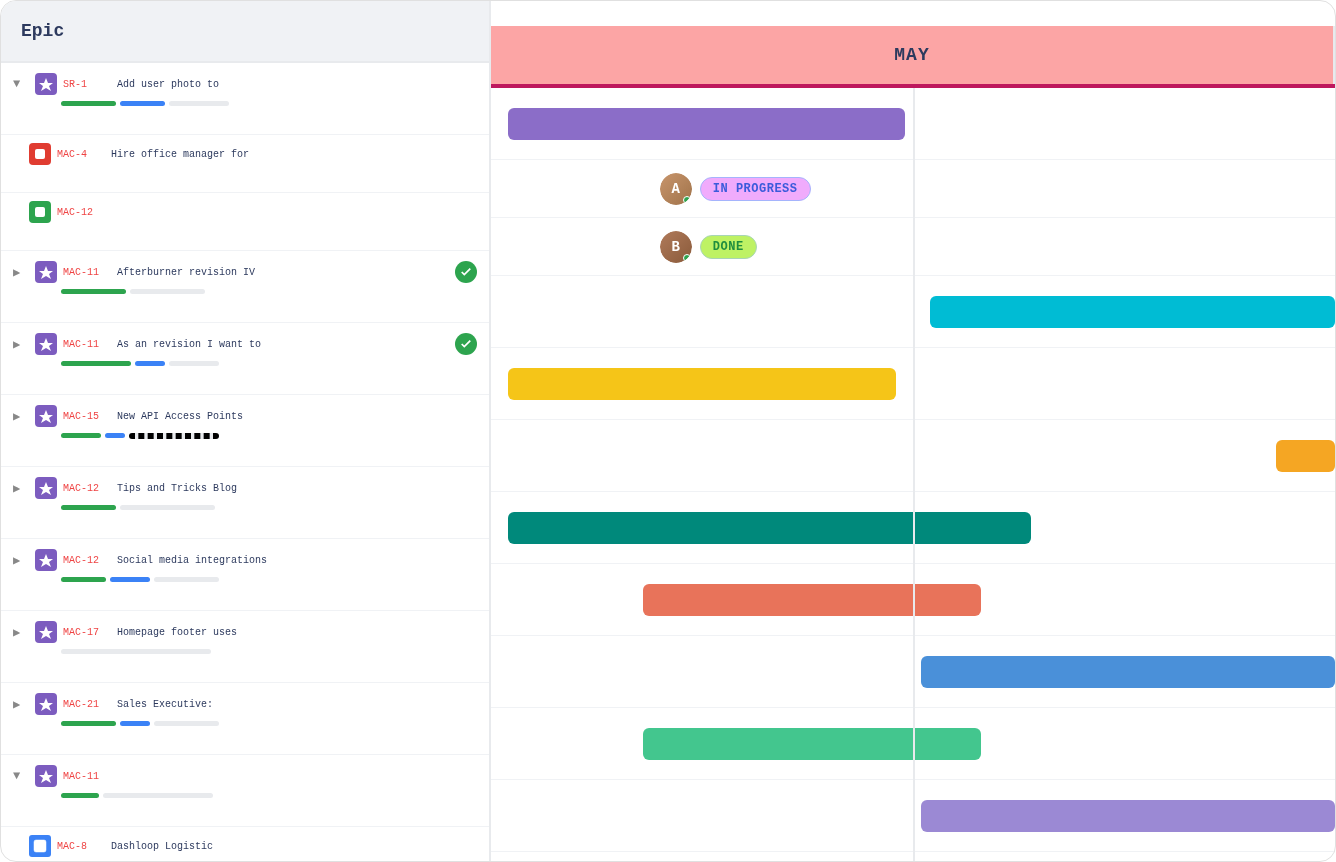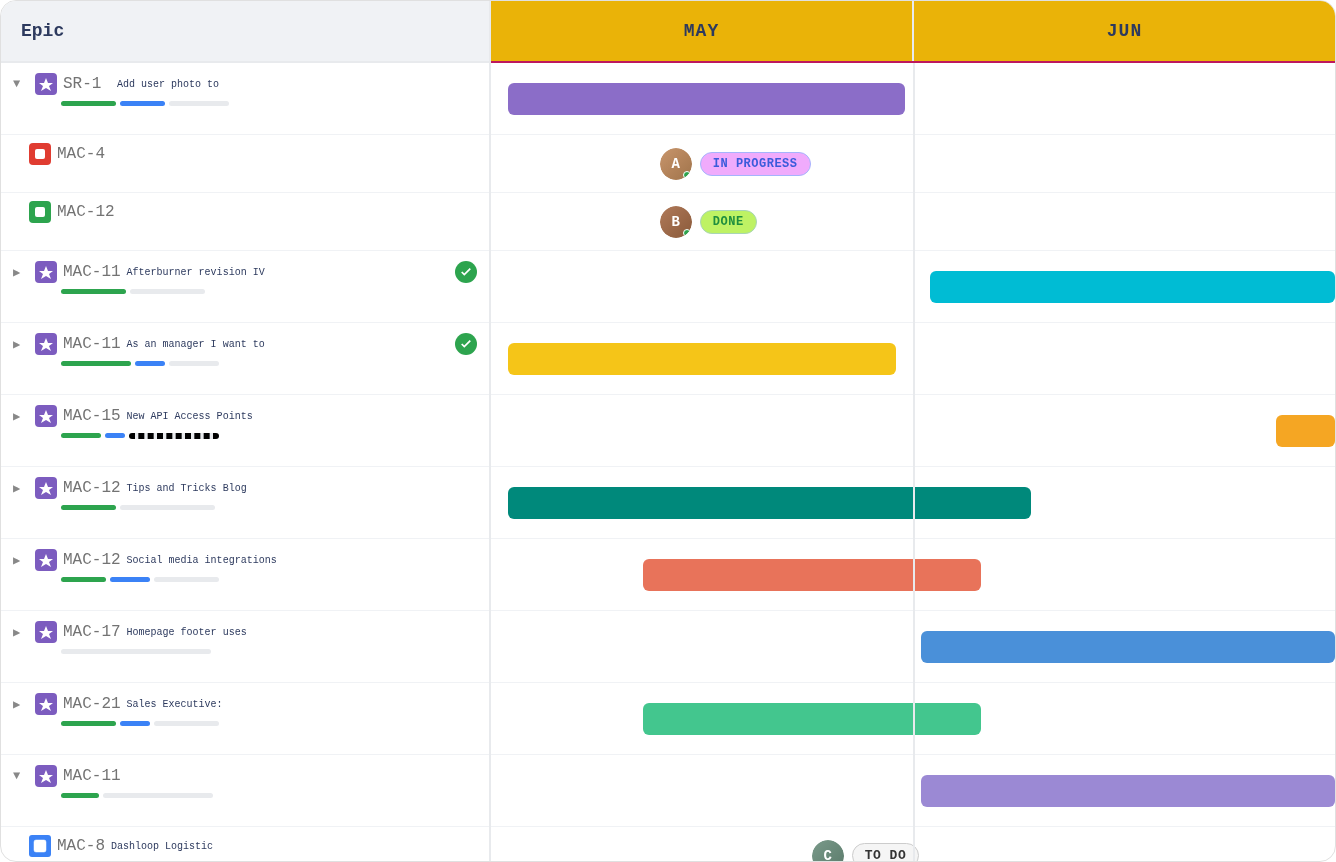--- a/index.html
+++ b/index.html
@@ -78,22 +78,22 @@
     }
 
     .icon-badge.purple { background: #7c5cbf; }
     .icon-badge.red { background: #e03c31; }
     .icon-badge.green { background: #2da44e; }
     .icon-badge.blue-check { background: #3b82f6; border-radius: 3px; }
 
     .icon-badge svg { width: 14px; height: 14px; }
 
     .epic-id {
-      font-size: 16px;
-      color: #737373;
+      font-size: 10px;
+      color: #ef4444;
       font-weight: 500;
       flex-shrink: 0;
       min-width: 48px;
     }
 
     .epic-title {
       font-size: 10px;
       color: #2d3a5e;
       font-weight: 500;
       flex: 1;
@@ -140,23 +140,24 @@
     
     .gantt-panel {
       flex: 1;
       display: flex;
       flex-direction: column;
       overflow: hidden;
     }
 
     .gantt-header {
       display: flex;
-      background: #eab308;
-      border-bottom: 2px solid #be185d;
+      background: #fca5a5;
+      border-bottom: 4px solid #be185d;
       height: 62px;
+      margin-top: 25px;
     }
 
     .gantt-month {
       flex: 1;
       display: flex;
       align-items: center;
       justify-content: center;
       font-weight: 700;
       font-size: 18px;
       color: #2d3a5e;
@@ -315,20 +316,21 @@
       </div>
 
       <div class="child-row">
         <div class="child-row-main">
           <div class="icon-badge red">
             <svg viewBox="0 0 14 14" fill="white">
                 <rect x="2" y="2" width="10" height="10" rx="2"></rect>
               </svg>
           </div>
           <span class="epic-id">MAC-4</span>
+          <span class="epic-title">Hire office manager for</span>
         </div>
       </div>
 
       <div class="child-row">
         <div class="child-row-main">
           <div class="icon-badge green">
             <svg viewBox="0 0 14 14" fill="white">
                 <rect x="2" y="2" width="10" height="10" rx="2"></rect>
                 <path d="M4 7 l2 2 l4-4" stroke="white" stroke-width="1.5" fill="none"></path>
               </svg>
@@ -361,21 +363,21 @@
 
       <div class="epic-row">
         <div class="epic-row-main">
           <span class="chevron">▶</span>
           <div class="icon-badge purple">
             <svg viewBox="0 0 14 14" fill="white">
                 <polygon points="7,1 9,6 14,6 10,9 12,14 7,11 2,14 4,9 0,6 5,6"></polygon>
               </svg>
           </div>
           <span class="epic-id">MAC-11</span>
-          <span class="epic-title">As an manager I want to</span>
+          <span class="epic-title">As an revision I want to</span>
           <div class="check-badge">
             <svg viewBox="0 0 14 14" width="12" height="12" fill="white">
                 <path d="M2 7 l3 3 l7-7" stroke="white" stroke-width="2" fill="none"></path>
               </svg>
           </div>
         </div>
         <div class="progress-bar-container">
           <div class="pb-segment" style="width:70px; background:#2da44e;"></div>
           <div class="pb-segment" style="width:30px; background:#3b82f6;"></div>
           <div class="pb-segment" style="width:50px; background:#e8eaed;"></div>
@@ -497,21 +499,20 @@
           <span class="epic-title">Dashloop Logistic</span>
         </div>
       </div>
 
     </div>
   </div>
 
   <div class="gantt-panel">
     <div class="gantt-header">
       <div class="gantt-month">MAY</div>
-      <div class="gantt-month">JUN</div>
     </div>
     <div class="gantt-body">
       <div class="gantt-divider"></div>
 
       <div class="gantt-row">
         <div class="gantt-bar purple-bar" style="left: 2%; width: 47%;"></div>
       </div>
 
       <div class="gantt-child-row">
         <div style="position: absolute; left: 20%; display: flex; align-items: center; gap: 8px;">

